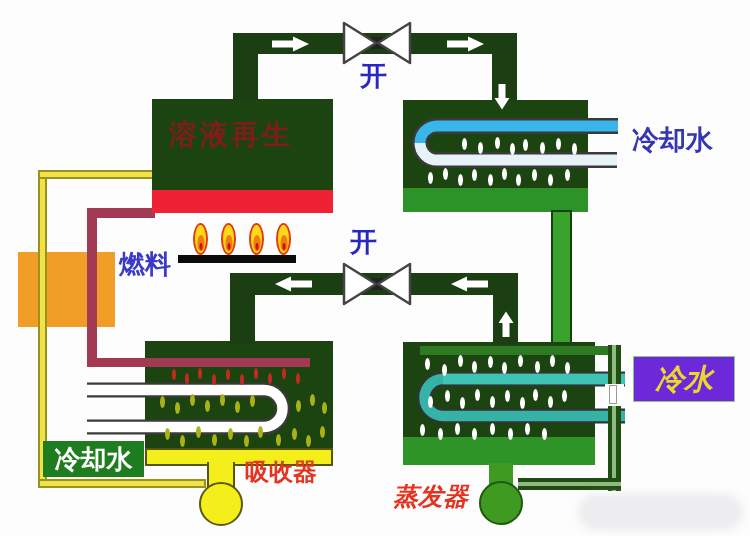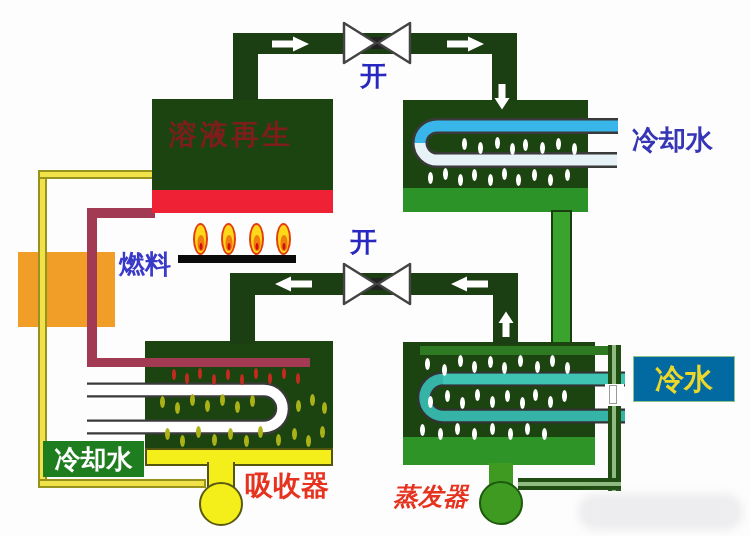--- a/index.html
+++ b/index.html
@@ -148,21 +148,21 @@
       <span class="droplet" style="left: 306px; top: 435px; width: 5px; height: 12px; background: rgb(170, 178, 24);"></span>
       <span class="droplet" style="left: 320px; top: 426px; width: 5px; height: 12px; background: rgb(170, 178, 24);"></span>
     </div>
 
   <div class="abs box-label" style="left:43px;top:441px;width:101px;height:36px;background:#1e7d1e;">
     <span class="lbl" style="position:static;font-size:26px;color:#ffffff;">冷却水</span>
   </div>
 
   <div class="abs" style="left:207px;top:462px;width:28px;height:26px;background:#f4ee1b;border-left:2px solid #55550e;border-right:2px solid #55550e;box-sizing:border-box;"></div>
   <div class="abs bulb" style="left:199px;top:482px;width:44px;height:44px;background:#f4ee1b;border:2.5px solid #5a5a10;"></div>
-  <div class="lbl lbl-red" style="left:245px;top:472px;font-size:28px;">吸收器</div>
+  <div class="lbl lbl-red" style="left:245px;top:460px;font-size:24px;">吸收器</div>
 
   <div class="abs tank" style="left:403px;top:342px;width:192px;height:123px;"></div>
   <div class="abs strip-green" style="left:403px;top:437px;width:192px;height:28px;background:#2e9427;"></div>
   <div class="abs" style="left:420px;top:346px;width:191px;height:9px;background:#2d7a22;"></div>
   <svg class="abs" style="left:412px;top:362px;" width="222" height="66" viewBox="0 0 222 66">
     <path d="M 213 17 L 31 17 A 18.5 18.5 0 0 0 31 54 L 213 54" stroke="#333333" stroke-width="15" fill="none"></path>
     <path d="M 213 17 L 31 17 A 18.5 18.5 0 0 0 31 54 L 213 54" stroke="#34b3a6" stroke-width="10.5" fill="none"></path>
     <path d="M 213 17 L 31 17" stroke="#3fc4b4" stroke-width="10.5" fill="none"></path>
   </svg>
   <div id="drops-evaporator" class="abs" style="left:0;top:0;">
@@ -194,21 +194,21 @@
       <span class="droplet" style="left: 508px; top: 428px; width: 5px; height: 12px; background: rgb(255, 255, 255);"></span>
       <span class="droplet" style="left: 525px; top: 423px; width: 5px; height: 12px; background: rgb(255, 255, 255);"></span>
       <span class="droplet" style="left: 542px; top: 428px; width: 5px; height: 12px; background: rgb(255, 255, 255);"></span>
     </div>
 
   <div class="abs loop-v" style="left:608px;top:345px;width:13px;height:146px;"></div>
   <div class="abs" style="left:605px;top:384px;width:19px;height:22px;background:#ffffff;"></div>
   <div class="abs" style="left:609px;top:385px;width:8px;height:19px;background:#ffffff;border:1.5px solid #9a9a9a;box-sizing:border-box;"></div>
   <div class="abs loop-h" style="left:518px;top:478px;width:103px;height:12px;"></div>
 
-  <div class="abs box-label" style="left:633px;top:356px;width:100px;height:44px;background:#0369a1;border:1px solid #8cc48c;">
+  <div class="abs box-label" style="left:633px;top:356px;width:100px;height:44px;background:#6d28d9;border:1px solid #8cc48c;font-style:italic;">
     <span class="lbl" style="position:static;font-size:29px;color:#ecd82a;">冷水</span>
   </div>
 
   <div class="abs" style="left:489px;top:463px;width:24px;height:27px;background:#3f9a22;"></div>
   <div class="abs bulb" style="left:479px;top:481px;width:44px;height:44px;background:#3f9a22;border:2px solid #1d5a0e;"></div>
   <div class="lbl lbl-red" style="left:393px;top:484px;font-size:25px;font-style:italic;">蒸发器</div>
 
   <div class="abs pipe-dark" style="left:233px;top:33px;width:25px;height:67px;"></div>
   <div class="abs pipe-dark" style="left:233px;top:33px;width:284px;height:21px;"></div>
   <div class="abs pipe-dark" style="left:492px;top:33px;width:25px;height:68px;"></div>

